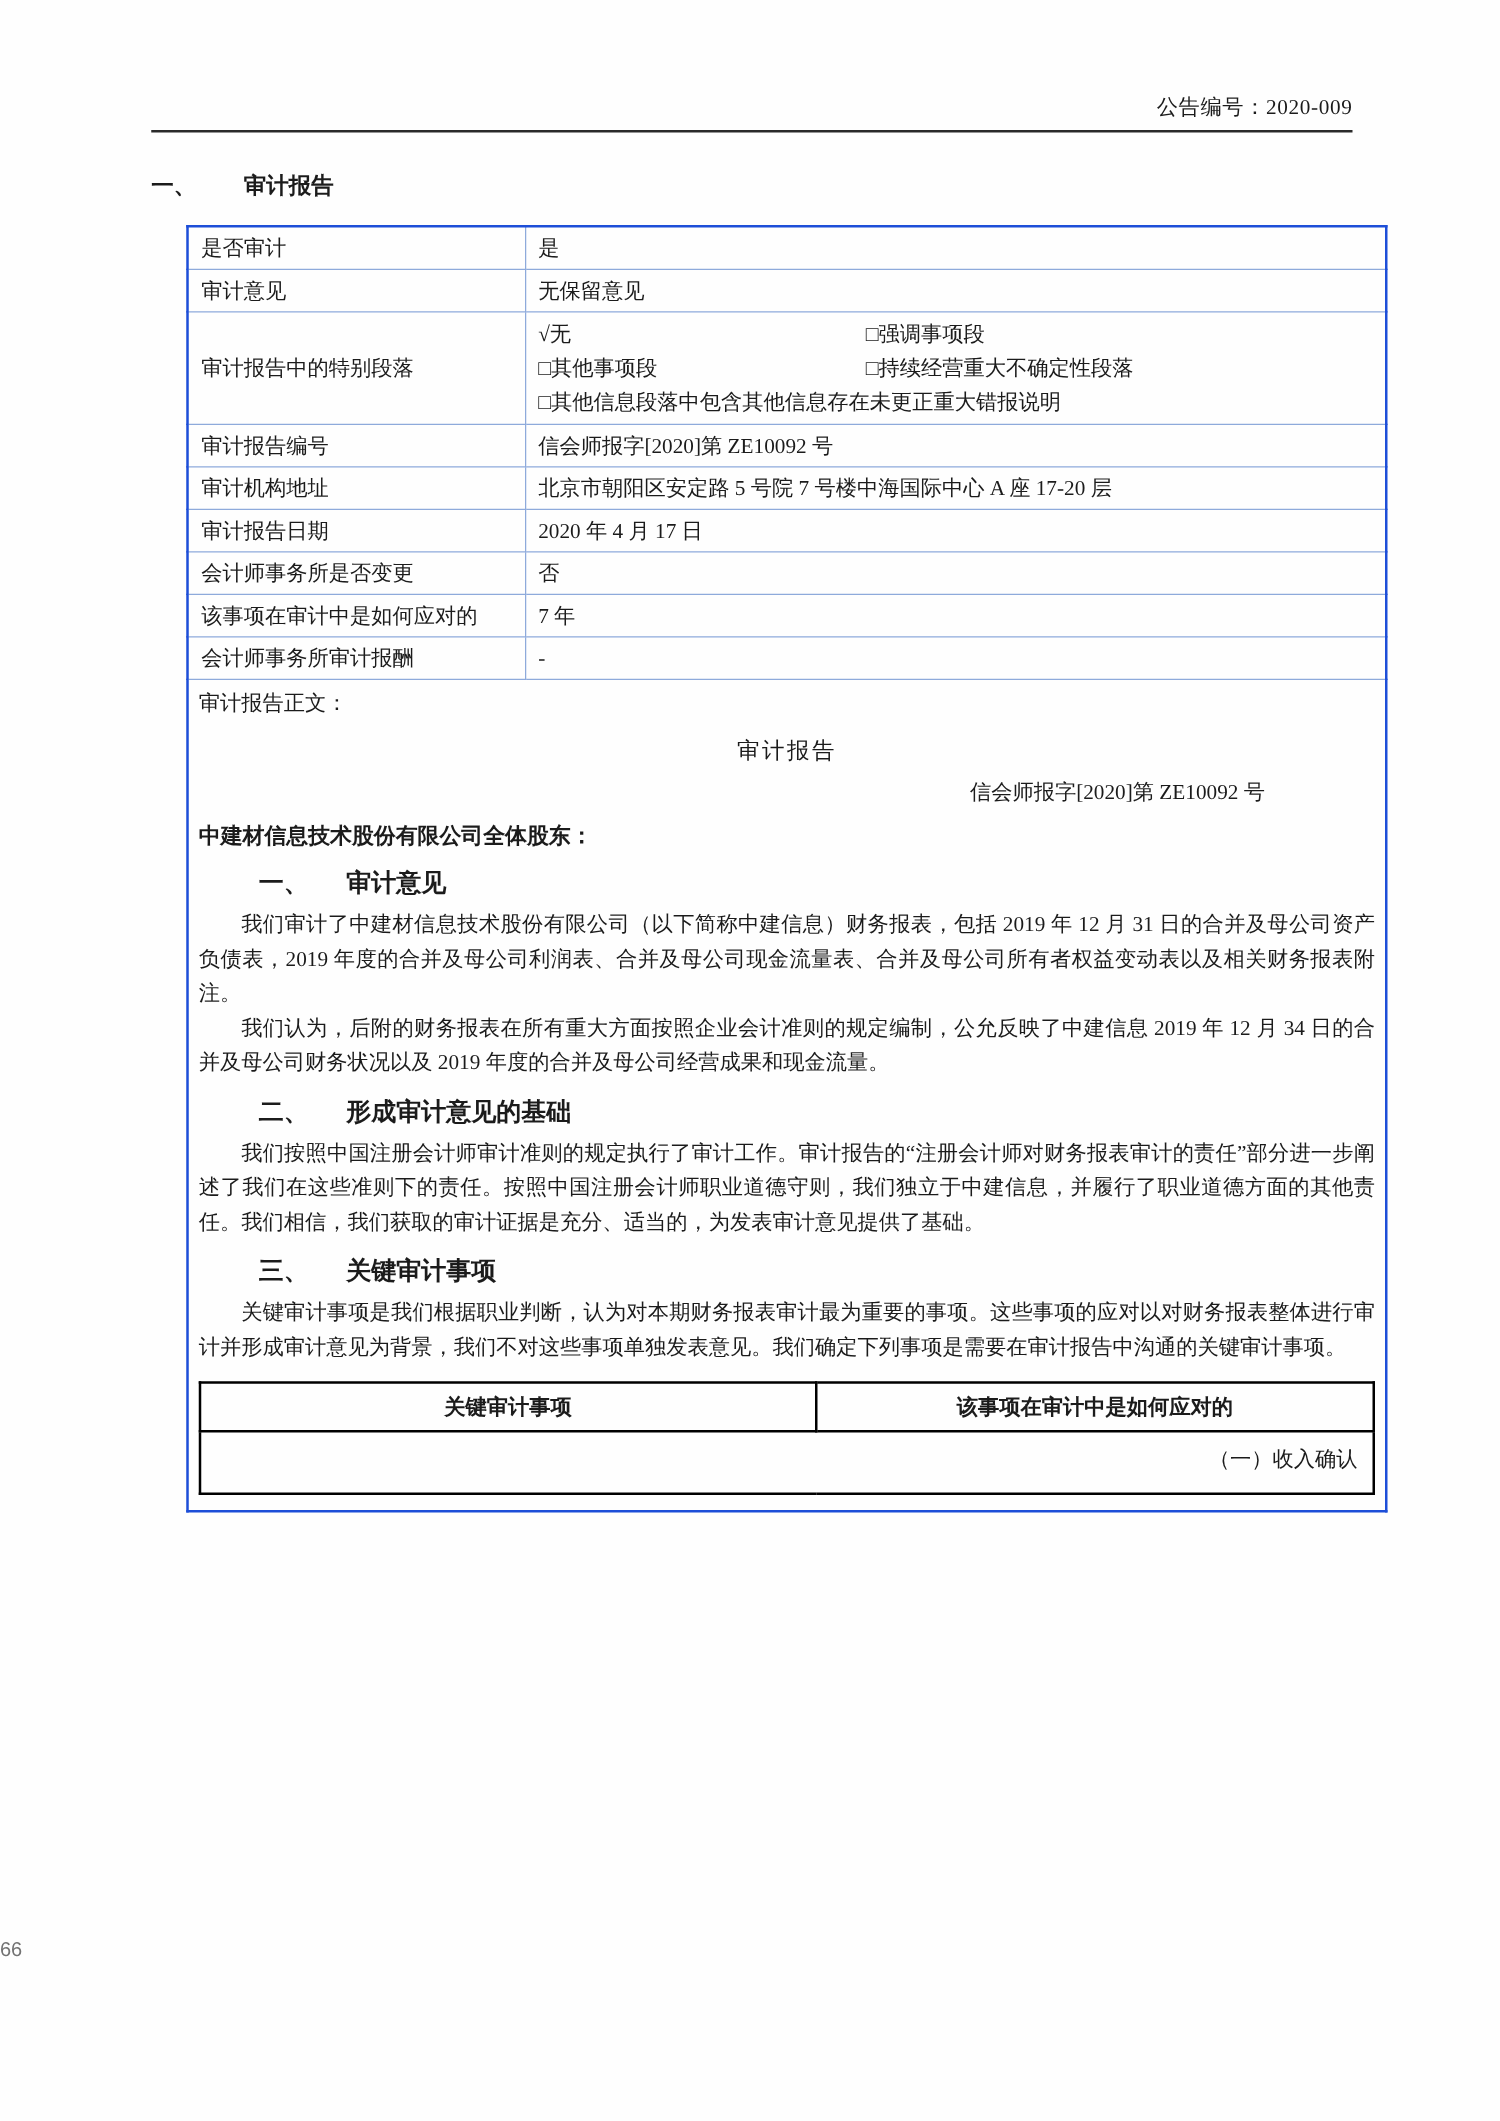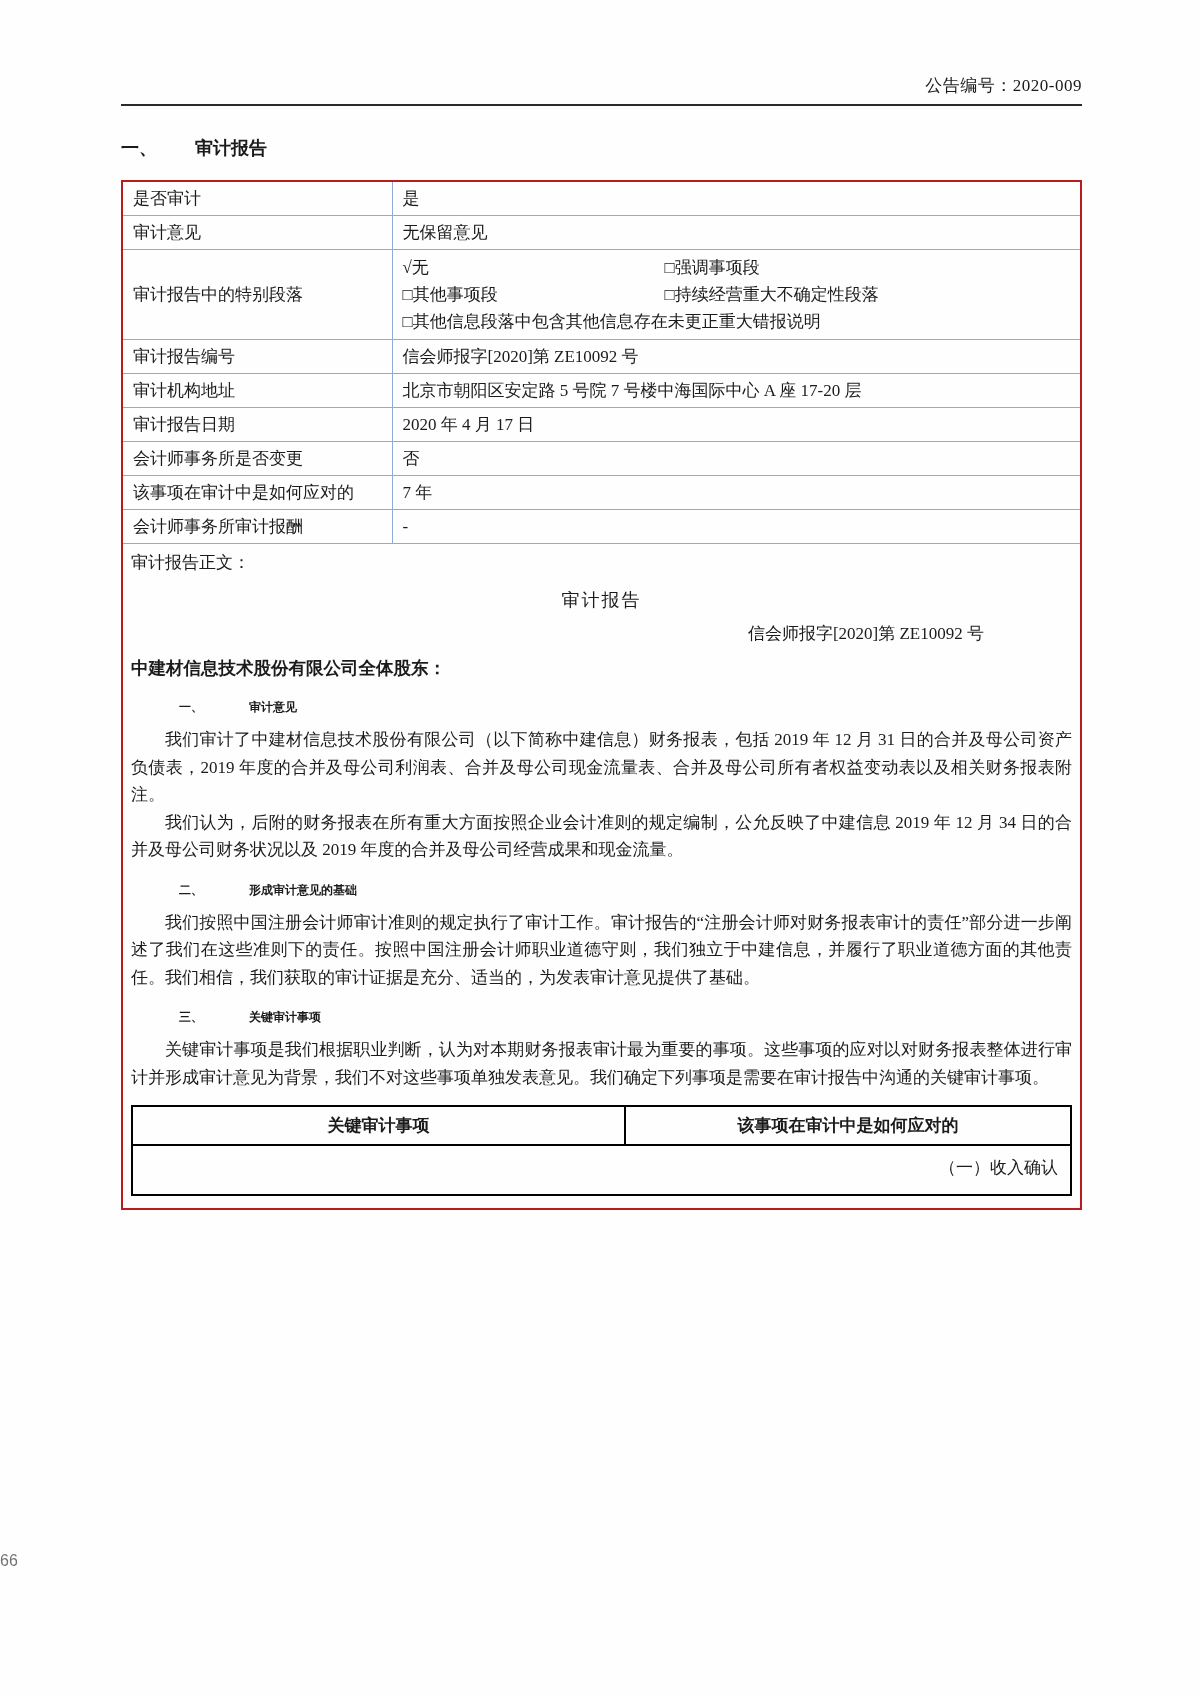--- a/index.html
+++ b/index.html
@@ -41,21 +41,22 @@
     font-family: Liberation Serif, serif;
     font-weight: 700;
     font-size: 18px;
   }
   .doc-h2 .h2-num { display: inline-block; width: 74px; }
 
   table.audit {
     width: 100%;
     border-collapse: collapse;
     font-size: 17px;
-    border: 2px solid #b91c1c;
+    border: 2px solid #1d4ed8;
+    margin-left: 28px;
   }
   table.audit td {
     border: 1px solid #8eaadb;
     padding: 4px 10px;
     vertical-align: middle;
     line-height: 25px;
   }
   table.audit td.lbl { width: 270px; }
 
   .special-line { display: flex; line-height: 27px; }
@@ -77,21 +78,21 @@
   }
   .salutation {
     font-family: "Liberation Sans", "DejaVu Sans", sans-serif;
     font-weight: 700;
     font-size: 17.5px;
     margin: 8px 0 2px 0;
   }
   .sec-head {
     font-family: Liberation Serif, serif;
     font-weight: 700;
-    font-size: 12px;
+    font-size: 20px;
     margin: 14px 0 6px 48px;
   }
   .sec-head .sec-num { display: inline-block; width: 70px; }
   p.body-par {
     margin: 0;
     font-size: 17px;
     line-height: 27.5px;
     text-indent: 2em;
     text-align: justify;
   }

